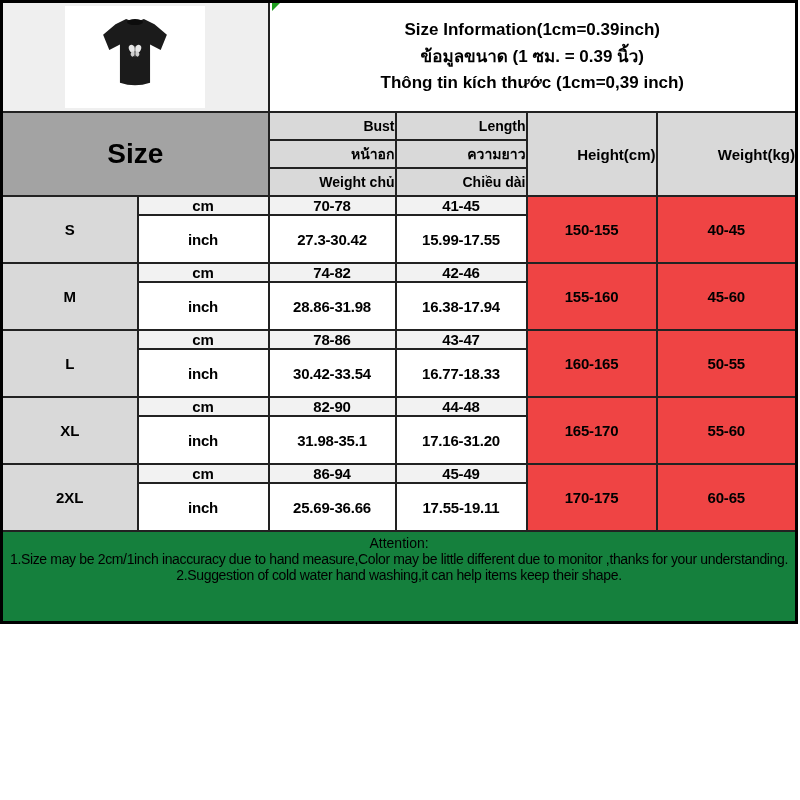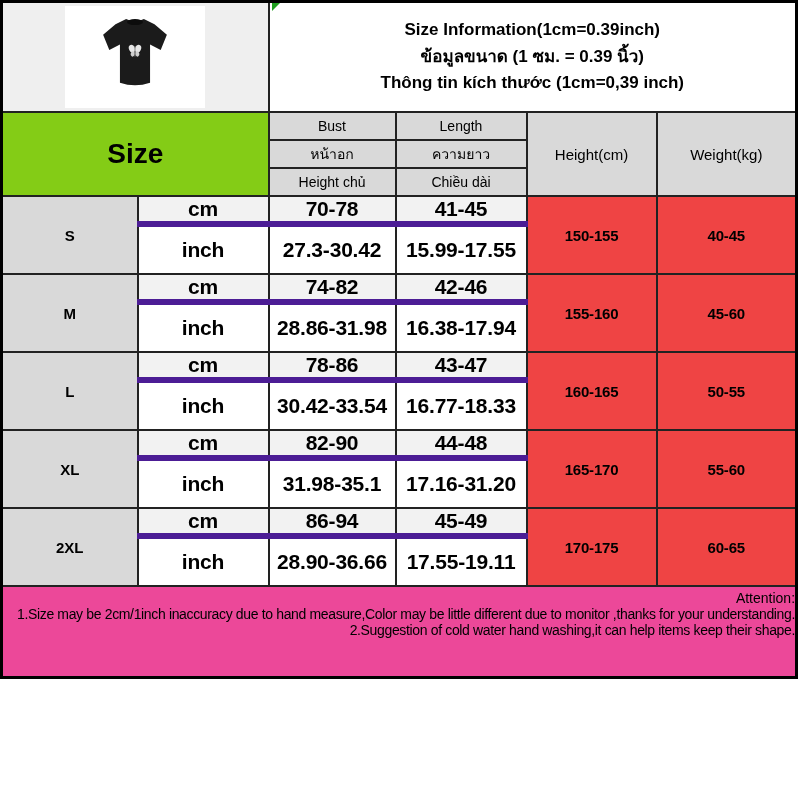--- a/index.html
+++ b/index.html
@@ -18,33 +18,33 @@
     padding:0; overflow:hidden;
   }
   
   .img-cell { height:108px; background:#efefef; }
   .photo-box {
     width:140px; height:102px; background:#ffffff; margin:0 auto;
     display:flex; align-items:center; justify-content:center;
   }
   .title-cell { background:#ffffff; font-weight:bold; font-size:17px; line-height:1.55; }
   
-  .hdr { background:#d9d9d9; font-weight:normal; font-size:14px; height:26px; }
-  .size-head { background:#84cc16; font-weight:bold; font-size:28px; }
+  .hdr { background:#d9d9d9; font-weight:bold; font-size:14px; height:26px;text-align:right; }
+  .size-head { background:#a3a3a3; font-weight:bold; font-size:28px; }
   .hw-head { font-size:15px; }
   
   .size-label { background:#d9d9d9; font-weight:bold; font-size:15px; }
   .cm-bg  { background:#f2f2f2; }
   .in-bg  { background:#ffffff; }
-  .unit, .val { font-weight:bold; font-size:21px; letter-spacing:-0.2px; }
+  .unit, .val { font-weight:bold; font-size:15px; letter-spacing:-0.2px; }
   .row-h { height:46px; }
-  .inch-top { border-top:6px solid #4c1d95; }
+  .inch-top { border-top:2px solid #4c1d95; }
   .hw-val { background:#ef4444; font-weight:bold; font-size:15px; letter-spacing:-0.2px; }
   
-  .attn-cell { height:86px; background:#ec4899; vertical-align:top; padding-top:3px;text-align:right; }
+  .attn-cell { height:86px; background:#15803d; vertical-align:top; padding-top:3px; }
   .attn-title { font-size:14px; font-weight:400; }
   .attn-line  { font-size:14px; font-weight:400; letter-spacing:-0.35px; white-space:nowrap; }
   
   .green-flag {
     position:absolute; left:272px; top:3px; width:0; height:0;
     border-top:8px solid #1f9e1f; border-right:8px solid transparent;
   }
 </style>
 </head>
 <body>
@@ -89,21 +89,21 @@
       <td class="hdr">Bust</td>
       <td class="hdr">Length</td>
       <td class="hdr hw-head" rowspan="3">Height(cm)</td>
       <td class="hdr hw-head" rowspan="3">Weight(kg)</td>
     </tr>
     <tr>
       <td class="hdr">หน้าอก</td>
       <td class="hdr">ความยาว</td>
     </tr>
     <tr>
-      <td class="hdr">Height chủ</td>
+      <td class="hdr">Weight chủ</td>
       <td class="hdr">Chiều dài</td>
     </tr>
 
     <tr>
       <td class="size-label row-h" rowspan="2">S</td>
       <td class="unit cm-bg">cm</td>
       <td class="val cm-bg">70-78</td>
       <td class="val cm-bg">41-45</td>
       <td class="hw-val" rowspan="2">150-155</td>
       <td class="hw-val" rowspan="2">40-45</td>
@@ -159,21 +159,21 @@
     <tr>
       <td class="size-label row-h" rowspan="2">2XL</td>
       <td class="unit cm-bg">cm</td>
       <td class="val cm-bg">86-94</td>
       <td class="val cm-bg">45-49</td>
       <td class="hw-val" rowspan="2">170-175</td>
       <td class="hw-val" rowspan="2">60-65</td>
     </tr>
     <tr>
       <td class="unit in-bg inch-top row-h">inch</td>
-      <td class="val in-bg inch-top">28.90-36.66</td>
+      <td class="val in-bg inch-top">25.69-36.66</td>
       <td class="val in-bg inch-top">17.55-19.11</td>
     </tr>
 
     <tr>
       <td class="attn-cell" colspan="6">
         <div class="attn-title">Attention:</div>
         <div class="attn-line">1.Size may be 2cm/1inch inaccuracy due to hand measure,Color may be little different due to monitor ,thanks for your understanding.</div>
         <div class="attn-line">2.Suggestion of cold water hand washing,it can help items keep their shape.</div>
       </td>
     </tr>

